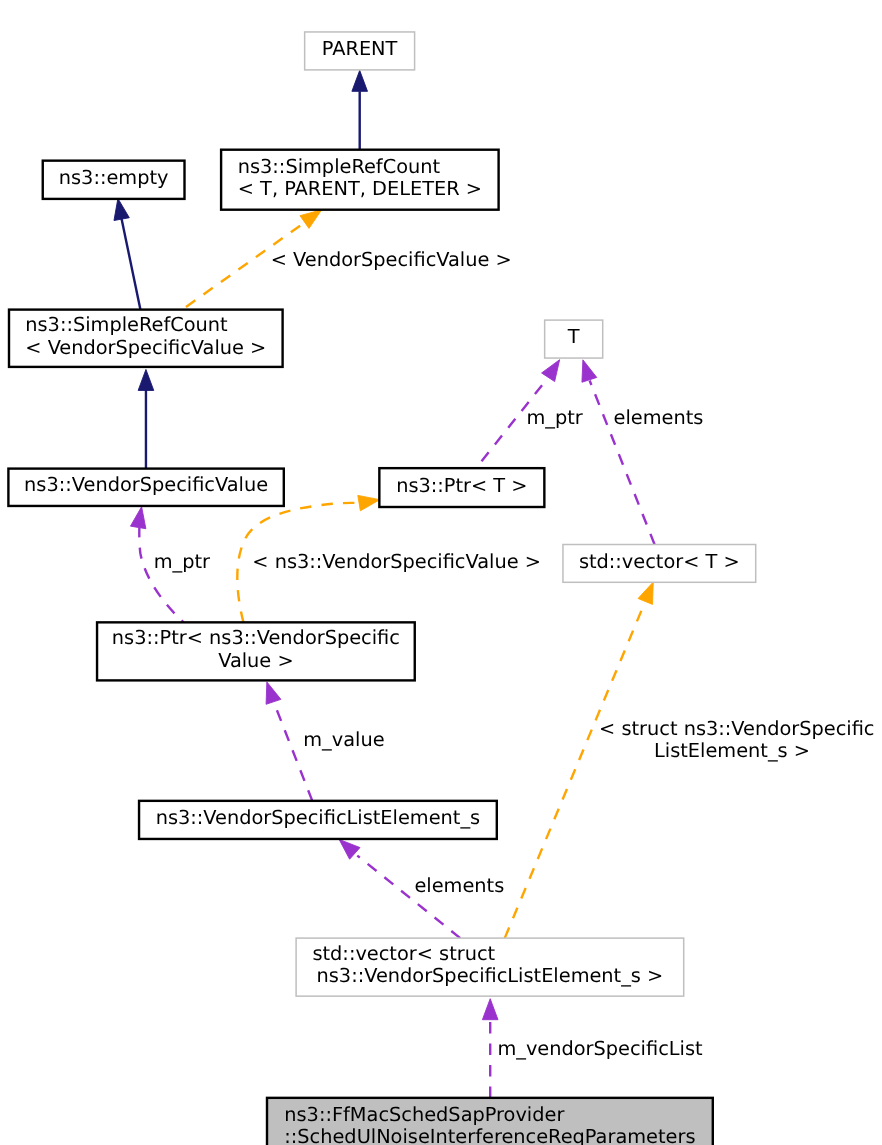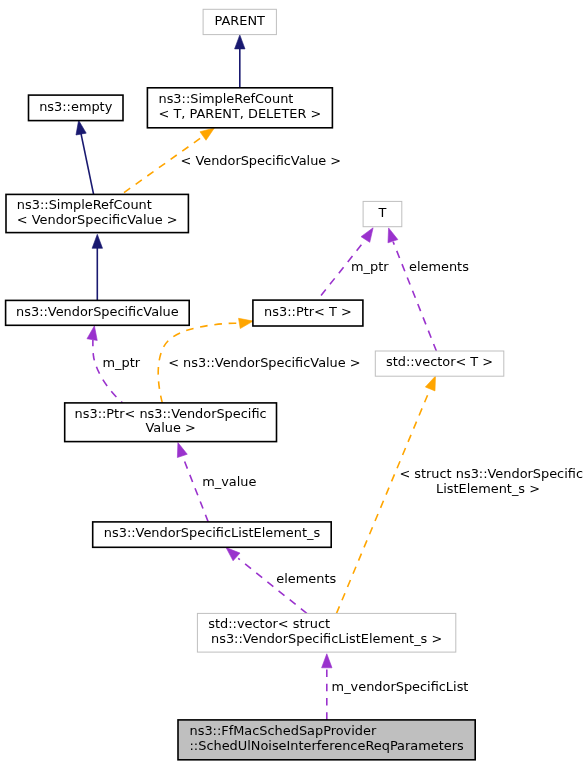--- a/index.html
+++ b/index.html
@@ -1,21 +1,21 @@
 <!DOCTYPE html>
 <html><head>
 <meta charset="utf-8">
 <title>ns3::FfMacSchedSapProvider::SchedUlNoiseInterferenceReqParameters collaboration diagram</title>
 <style>
   html, body { margin: 0; padding: 0; background: #ffffff; }
   body {
     width: 588px; height: 763px; overflow: hidden;
     font-family: "DejaVu Sans", sans-serif;
   }
-  #graph { position: absolute; left: 0; top: 4px; width: 588px; height: 538px; }
+  #graph { position: absolute; left: 0; top: 16px; width: 588px; height: 538px; }
   svg { display: block; }
   .node-label, .edge-label {
     font-family: "DejaVu Sans", sans-serif;
     font-size: 12.9px;
     fill: #000000;
     white-space: pre;
   }
 </style>
 </head>
 <body>

